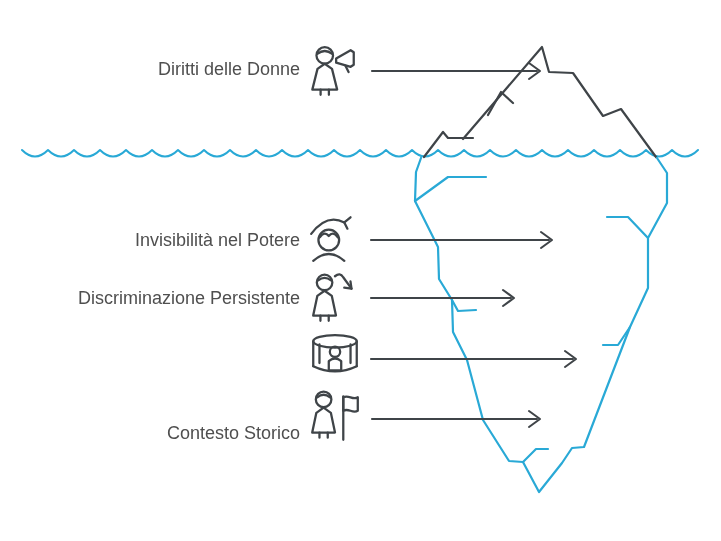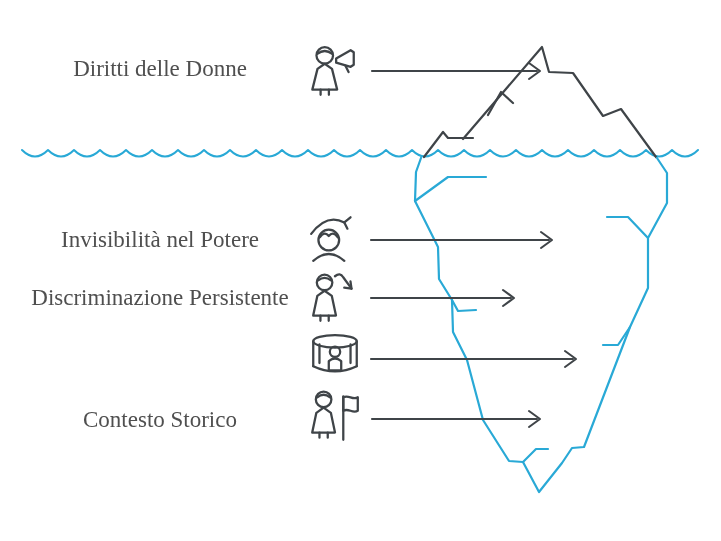--- a/index.html
+++ b/index.html
@@ -23,25 +23,24 @@
     stroke-linejoin:round;
   }
   .stroke-dark{stroke:var(--line-dark);stroke-width:2.2;}
   .stroke-blue{stroke:var(--line-blue);stroke-width:2.2;}
   .stroke-wave{stroke:var(--line-blue);stroke-width:2;}
   .stroke-arrow{stroke:var(--line-dark);stroke-width:2.1;}
   .row-label{
     position:absolute;
     left:20px;width:280px;height:22px;
     line-height:22px;
-    text-align:center;
-    font-size:23px;
+    text-align:right;
+    font-size:18px;
     color:var(--text-color);
     white-space:nowrap;
-    font-family:Liberation Serif, serif;
   }
   .icon{position:absolute;width:58px;height:58px;}
   .icon path, .icon circle, .icon ellipse, .icon line{
     fill:none;
     stroke:var(--line-dark);
     stroke-width:2.2;
     stroke-linecap:round;
     stroke-linejoin:round;
   }
 </style>
@@ -99,21 +98,21 @@
       <g>
         <path class="stroke-arrow" d="M372,419 H537"></path>
         <path class="stroke-arrow" d="M529,411 L540,419 L529,427"></path>
       </g>
     </g>
   </svg>
 
   <div class="row-label" style="top:58px">Diritti delle Donne</div>
   <div class="row-label" style="top:229px">Invisibilità nel Potere</div>
   <div class="row-label" style="top:287px">Discriminazione Persistente</div>
-  <div class="row-label" style="top:409px">Contesto Storico</div>
+  <div class="row-label" style="top:422px">Contesto Storico</div>
 
   <svg class="icon" style="left:303px;top:43px" viewBox="0 0 56 56">
     <circle cx="21" cy="12" r="8"></circle>
     <path d="M13.8,10.5 Q21,5 28.2,10.5"></path>
     <path d="M21,20 L14,25 L9,45 L33,45 L28,25 Z"></path>
     <path d="M17,45 V50 M25,45 V50"></path>
     <path d="M32,15 L46,7 L49,9 L49,21 L46,23 L32,19 Z"></path>
     <path d="M41,22 L44,28"></path>
   </svg>
 

